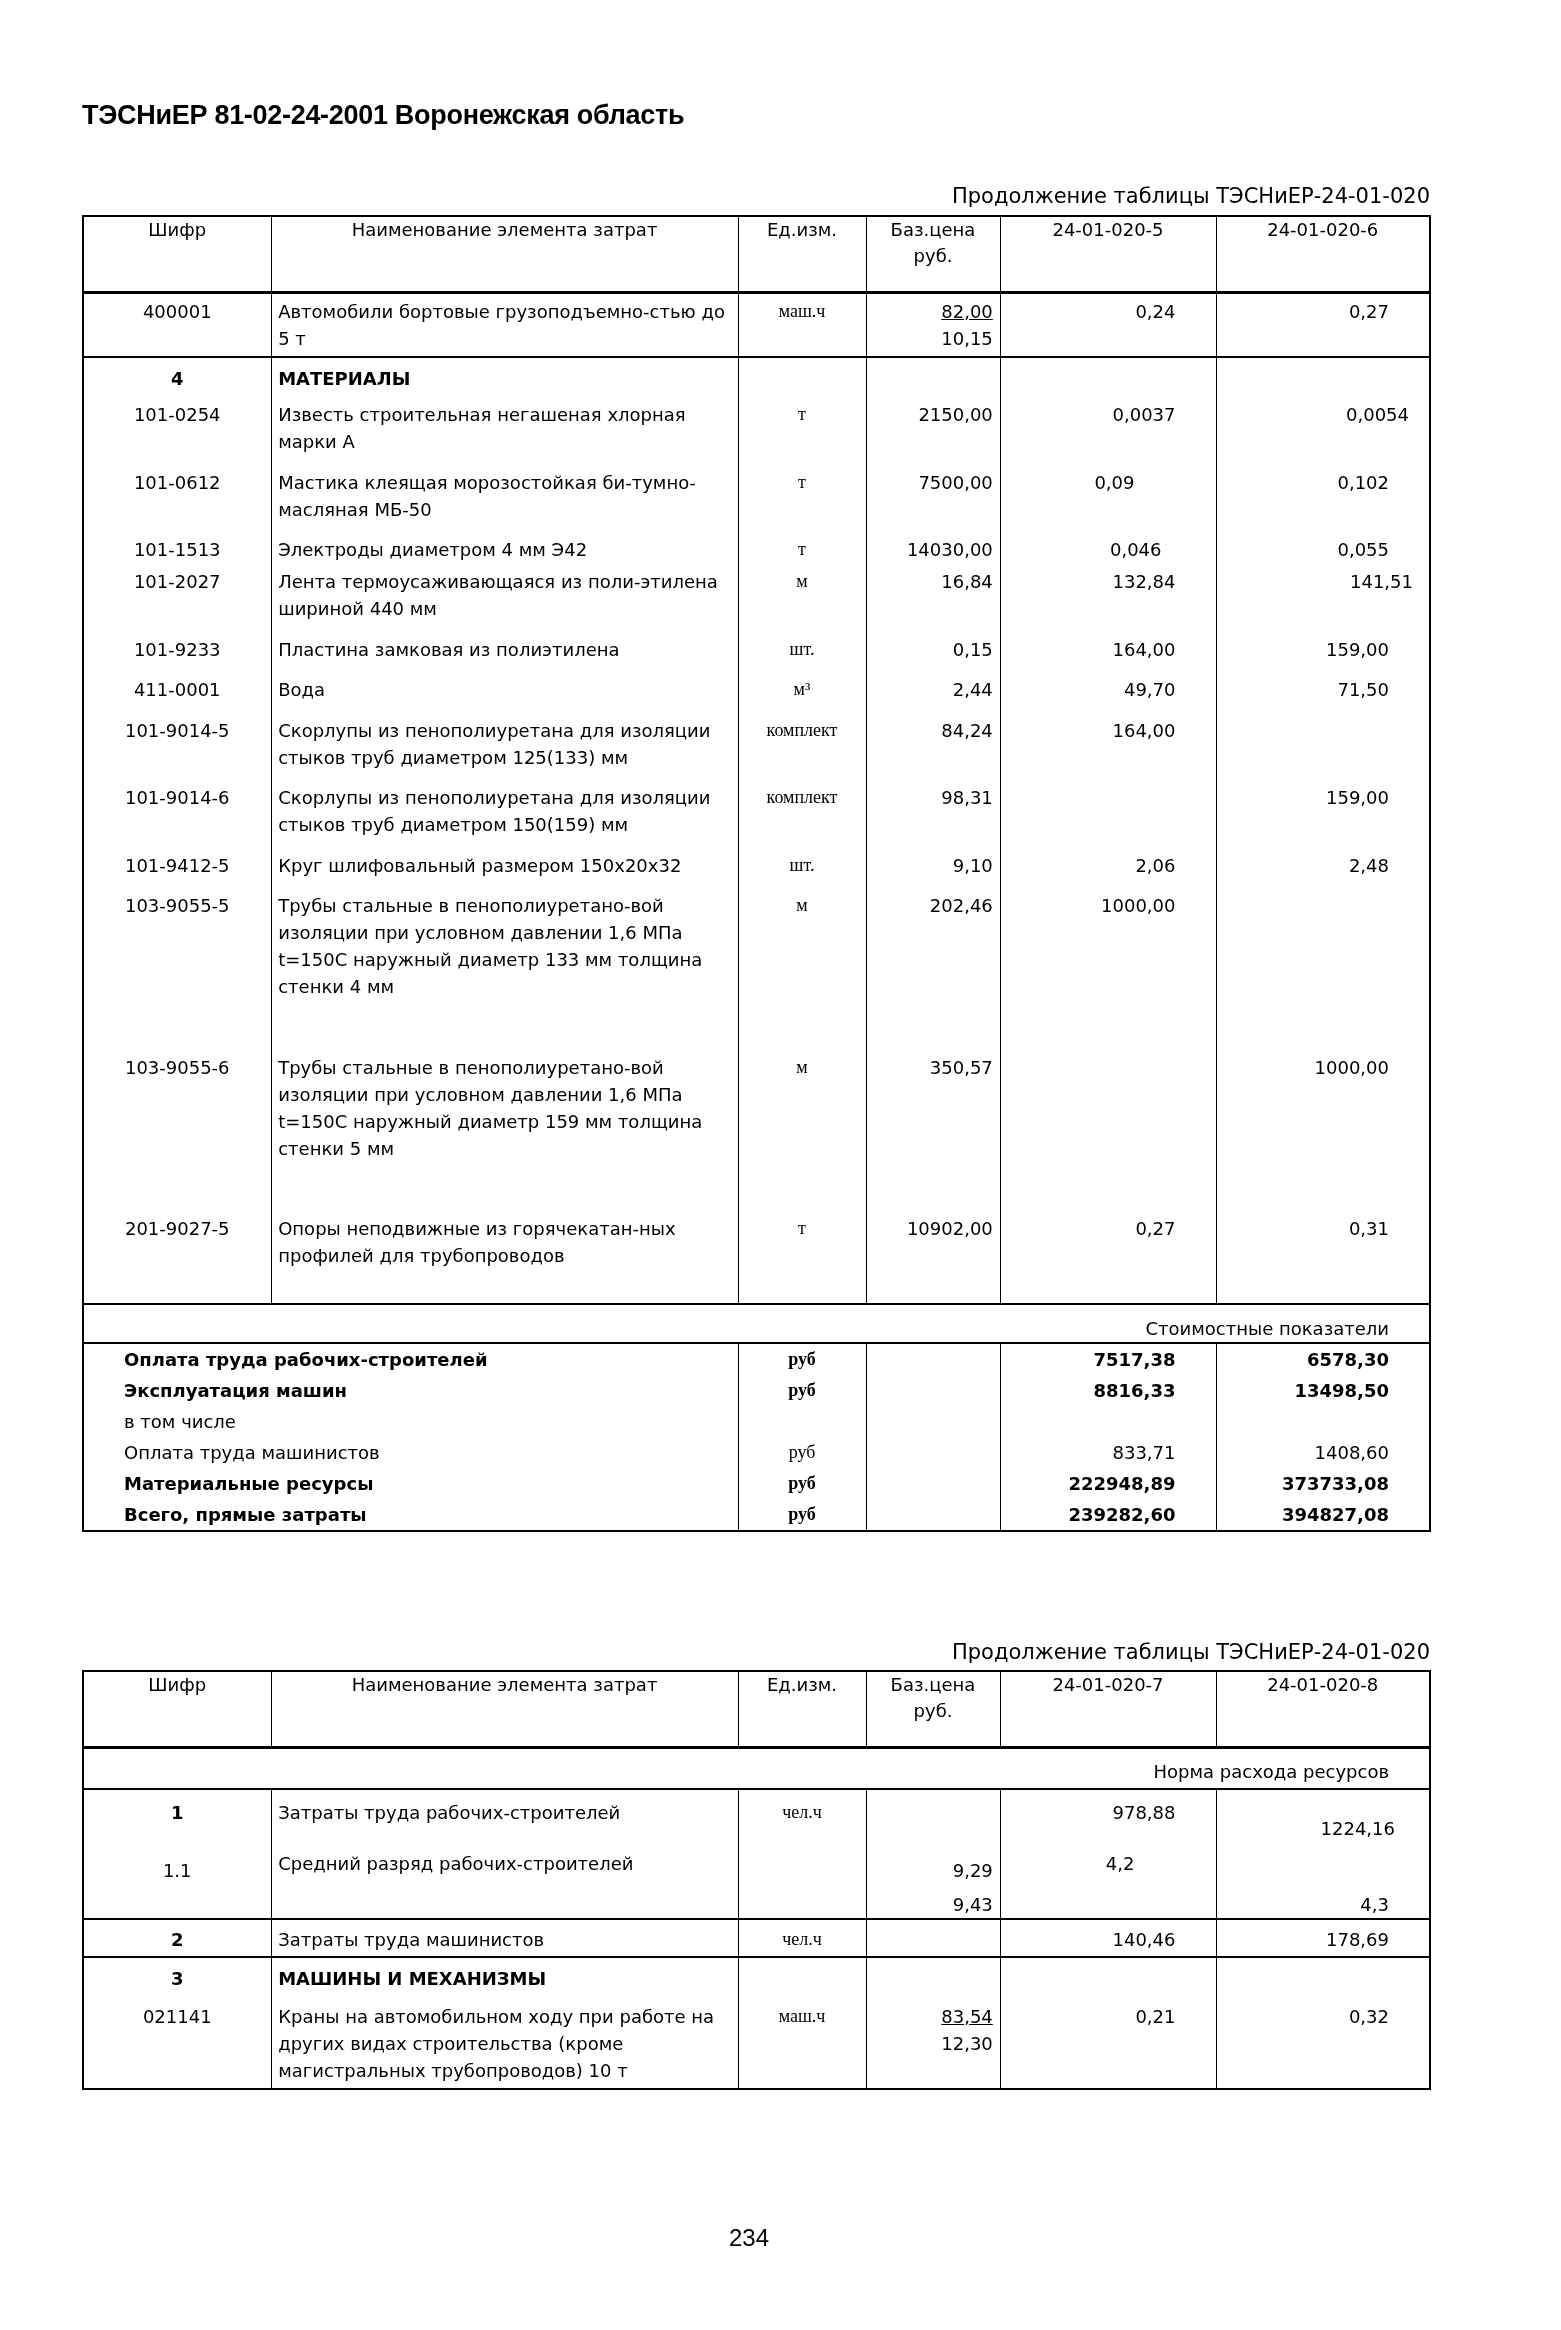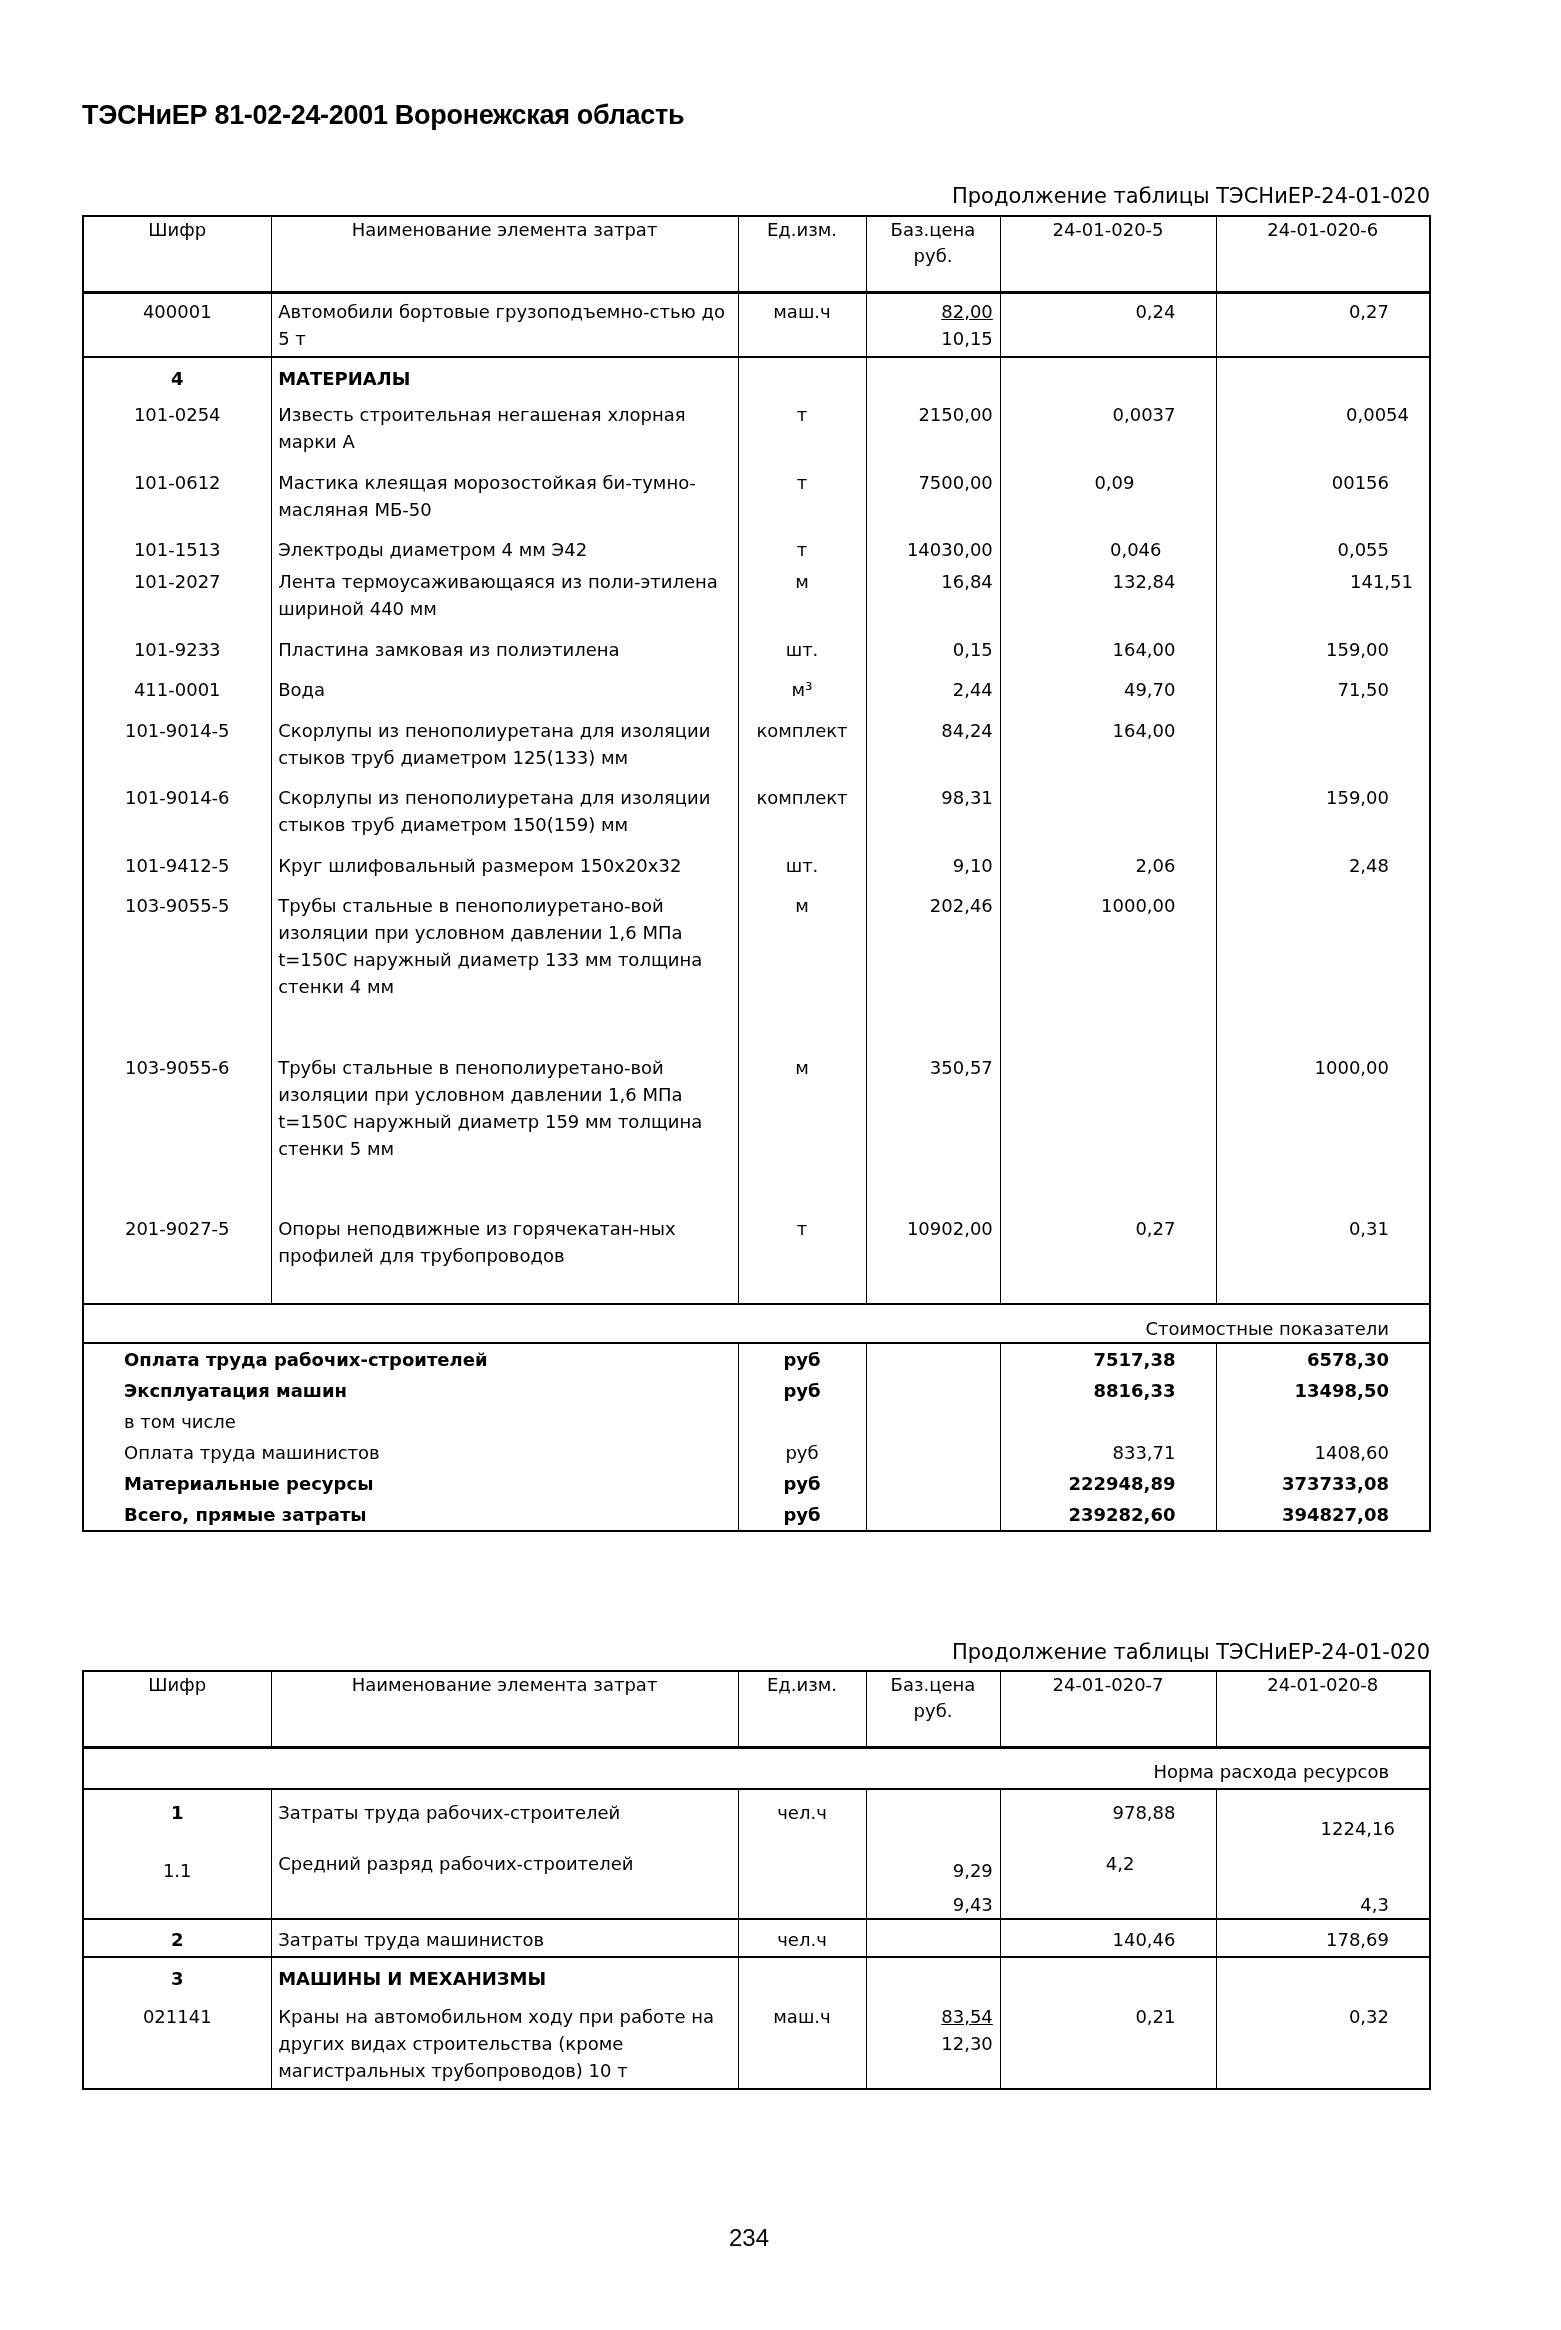--- a/index.html
+++ b/index.html
@@ -5,21 +5,21 @@
   html, body { margin:0; padding:0; background:#ffffff; }
   body { width:1562px; height:2330px; position:relative; color:#000; font-family:"DejaVu Sans", sans-serif; }
   .doc-title { position:absolute; left:82px; top:100px; font-family:"Liberation Sans", sans-serif; font-weight:bold; font-size:27px; letter-spacing:-0.3px; }
   .caption { position:absolute; right:132px; font-size:21px; text-align:right; white-space:nowrap; }
   table.grid { position:absolute; left:82px; width:1346px; border-collapse:collapse; table-layout:fixed; font-size:18px; line-height:27px; }
   table.grid td, table.grid th { padding:0 6.7px; vertical-align:top; border-left:1.3px solid #000; border-right:1.3px solid #000; }
   table.grid { border:2.7px solid #000; }
   col.c1{width:188px} col.c2{width:467px} col.c3{width:128px} col.c4{width:134px} col.c5{width:216px} col.c6{width:214px}
   thead th { font-weight:normal; height:74px; vertical-align:middle; text-align:center; border-bottom:3.4px solid #000; line-height:26px; }
   .r { text-align:right; }
-  .c { text-align:center; }
+  .c { text-align:center;font-family:Liberation Serif, serif; }
   .b { font-weight:bold; }
   td.code { text-align:center; }
   tr.sec td { border-top:2px solid #000; }
   .ul { text-decoration:underline; }
   .span-right { text-align:right; border-top:2px solid #000; border-bottom:2px solid #000; }
   .sum td { line-height:31px; }
   .page-num { position:absolute; left:729px; top:2224px; font-family:"Liberation Sans", sans-serif; font-size:24px; }
 </style>
 </head>
 <body>
@@ -72,21 +72,21 @@
       <td class="r" style="padding-top:9.4px">2150,00</td>
       <td class="r" style="padding-top:9.4px;padding-right:40px">0,0037</td>
       <td class="r" style="padding-top:9.4px;padding-right:20px">0,0054</td>
     </tr>
     <tr>
       <td class="code" style="padding-top:13.5px">101-0612</td>
       <td style="padding-top:13.5px">Мастика клеящая морозостойкая би-тумно-масляная МБ-50</td>
       <td class="c" style="padding-top:13.5px">т</td>
       <td class="r" style="padding-top:13.5px">7500,00</td>
       <td class="r" style="padding-top:13.5px;padding-right:81px">0,09</td>
-      <td class="r" style="padding-top:13.5px;padding-right:40px">00156</td>
+      <td class="r" style="padding-top:13.5px;padding-right:40px">0,102</td>
     </tr>
     <tr>
       <td class="code" style="padding-top:13.5px">101-1513</td>
       <td style="padding-top:13.5px">Электроды диаметром 4 мм Э42</td>
       <td class="c" style="padding-top:13.5px">т</td>
       <td class="r" style="padding-top:13.5px">14030,00</td>
       <td class="r" style="padding-top:13.5px;padding-right:54px">0,046</td>
       <td class="r" style="padding-top:13.5px;padding-right:40px">0,055</td>
     </tr>
     <tr>

